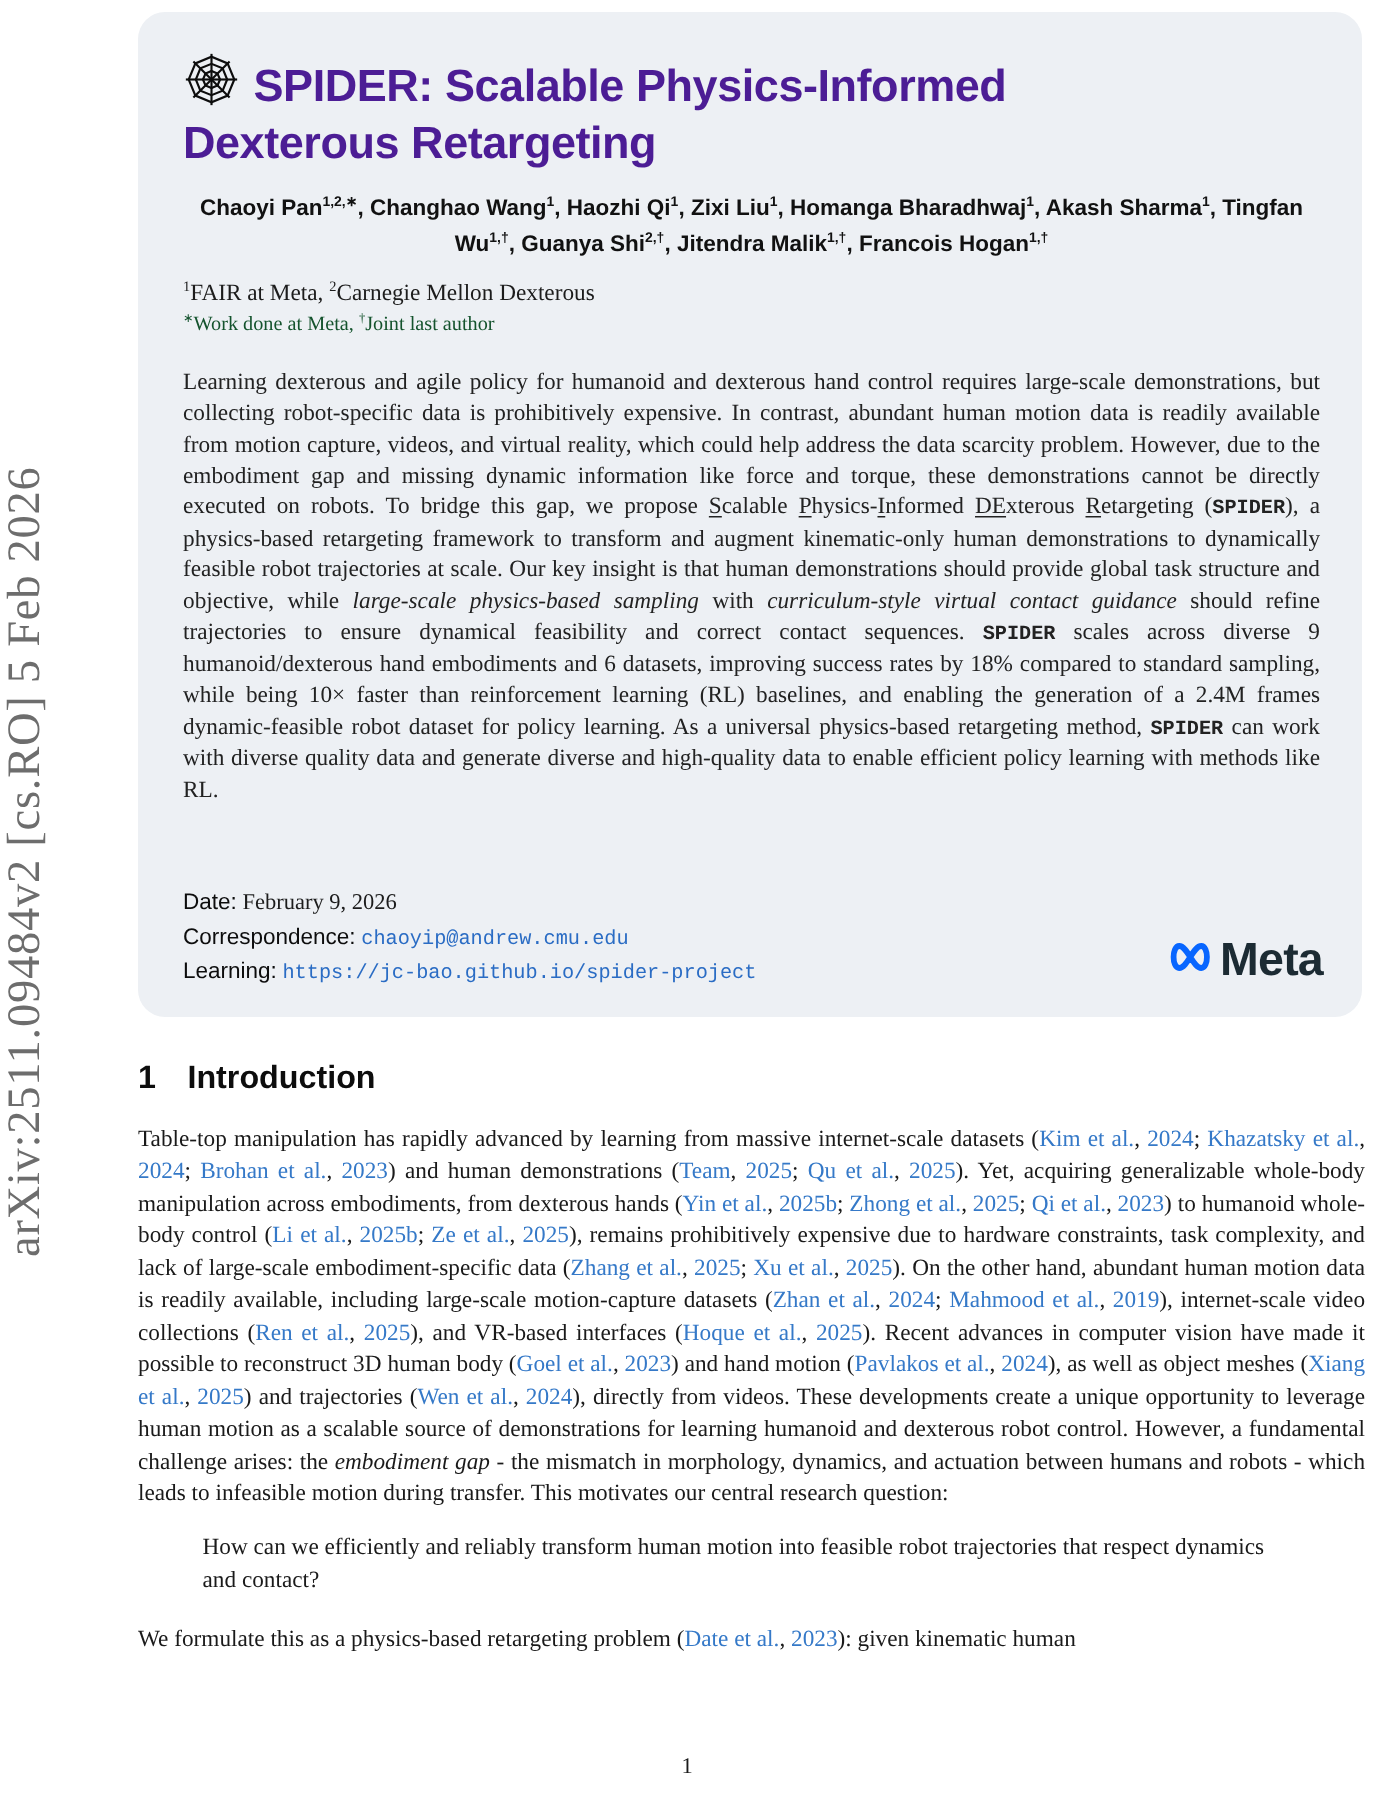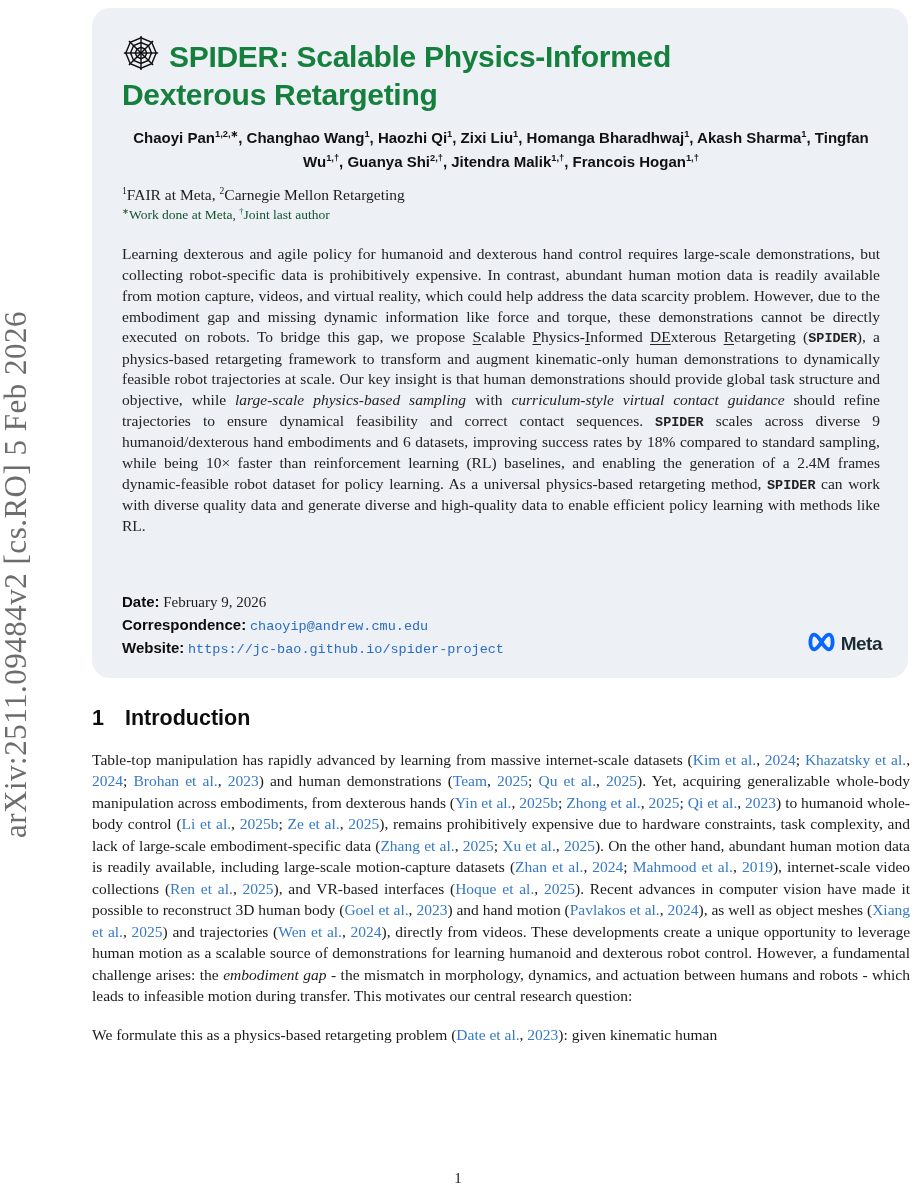--- a/index.html
+++ b/index.html
@@ -17,52 +17,52 @@
     white-space:nowrap;
   }
   
   .header-card{
     position:absolute;left:92px;top:8px;width:816px;height:670px;
     background:#edf0f4;border-radius:18px;box-sizing:border-box;
     padding:26px 28px 20px 30px;
   }
   .paper-title{
     font-family:"Liberation Sans", sans-serif;font-weight:700;
-    font-size:30px;line-height:1.1;color:#15803d;letter-spacing:-0.3px;
+    font-size:30px;line-height:1.1;color:#4c1d95;letter-spacing:-0.3px;
     max-width:700px;
   }
   .web-icon{display:inline-block;vertical-align:-5px;margin-right:9px;}
   .authors{
     margin-top:15px;max-width:762px;
     font-family:"Liberation Sans", sans-serif;font-weight:700;
     font-size:15px;line-height:1.6;color:#111;text-align:center;
   }
   .affiliations{margin-top:12px;font-size:15.5px;color:#1c1c1c;}
   .author-footnote{margin-top:3px;font-size:13.5px;color:#14532d;}
   .abstract{
     margin-top:21px;max-width:760px;
     font-size:15.5px;line-height:1.345;text-align:justify;color:#222222;
   }
   
   .contact-block{
     position:absolute;left:30px;bottom:18px;
     font-size:15px;line-height:1.5;color:#1c1c1c;
   }
-  .contact-label{font-family:"Liberation Sans", sans-serif;font-weight:700;color:#0d0d0d;}
+  .contact-label{font-family:"Liberation Sans", sans-serif;font-weight:400;color:#0d0d0d;}
   .mono-link{
     font-family:"Liberation Mono", monospace;font-size:13.5px;
     color:#2a6cc4;text-decoration:none;cursor:pointer;
   }
   .meta-logo{
     position:absolute;right:26px;bottom:20px;
     display:flex;align-items:center;gap:3px;
   }
   .meta-wordmark{
     font-family:"Liberation Sans", sans-serif;font-weight:700;
-    font-size:19px;color:#1c2b33;letter-spacing:-0.5px;
+    font-size:31px;color:#1c2b33;letter-spacing:-0.5px;
   }
   
   .main{position:absolute;left:92px;top:706px;width:818px;}
   .section-heading{
     display:flex;gap:21px;align-items:baseline;
     font-family:"Liberation Sans", sans-serif;font-weight:700;
     font-size:21.5px;color:#0d0d0d;
   }
   .body-par{
     margin:18px 0 0 0;font-size:15.5px;line-height:1.385;
@@ -103,36 +103,36 @@
           <line x1="20" y1="20" x2="32.7" y2="7.3"></line>
           <polygon points="26,20 24.2,24.2 20,26 15.8,24.2 14,20 15.8,15.8 20,14 24.2,15.8"></polygon>
           <polygon points="31,20 27.8,27.8 20,31 12.2,27.8 9,20 12.2,12.2 20,9 27.8,12.2"></polygon>
           <polygon points="36,20 31.3,31.3 20,36 8.7,31.3 4,20 8.7,8.7 20,4 31.3,8.7"></polygon>
         </g>
       </svg>
     </span><span>SPIDER: Scalable Physics-Informed Dexterous Retargeting</span>
   </div>
 
   <div class="authors"><span>Chaoyi Pan</span><span class="s-sup">1,2,∗</span><span>, </span><span>Changhao Wang</span><span class="s-sup">1</span><span>, </span><span>Haozhi Qi</span><span class="s-sup">1</span><span>, </span><span>Zixi Liu</span><span class="s-sup">1</span><span>, </span><span>Homanga Bharadhwaj</span><span class="s-sup">1</span><span>, </span><span>Akash Sharma</span><span class="s-sup">1</span><span>, </span><span>Tingfan Wu</span><span class="s-sup">1,†</span><span>, </span><span>Guanya Shi</span><span class="s-sup">2,†</span><span>, </span><span>Jitendra Malik</span><span class="s-sup">1,†</span><span>, </span><span>Francois Hogan</span><span class="s-sup">1,†</span></div>
-  <div class="affiliations"><span class="s-sup">1</span><span>FAIR at Meta, </span><span class="s-sup">2</span><span>Carnegie Mellon Retargeting</span></div>
+  <div class="affiliations"><span class="s-sup">1</span><span>FAIR at Meta, </span><span class="s-sup">2</span><span>Carnegie Mellon Dexterous</span></div>
   <div class="author-footnote"><span class="s-sup">∗</span><span>Work done at Meta, </span><span class="s-sup">†</span><span>Joint last author</span></div>
 
   <div class="abstract"><span>Learning dexterous and agile policy for humanoid and dexterous hand control requires large-scale demonstrations, but collecting robot-specific data is prohibitively expensive. In contrast, abundant human motion data is readily available from motion capture, videos, and virtual reality, which could help address the data scarcity problem. However, due to the embodiment gap and missing dynamic information like force and torque, these demonstrations cannot be directly executed on robots. To bridge this gap, we propose </span><span class="s-u">S</span><span>calable </span><span class="s-u">P</span><span>hysics-</span><span class="s-u">I</span><span>nformed </span><span class="s-u">DE</span><span>xterous </span><span class="s-u">R</span><span>etargeting (</span><span class="s-m">SPIDER</span><span>), a physics-based retargeting framework to transform and augment kinematic-only human demonstrations to dynamically feasible robot trajectories at scale. Our key insight is that human demonstrations should provide global task structure and objective, while </span><span class="s-i">large-scale physics-based sampling</span><span> with </span><span class="s-i">curriculum-style virtual contact guidance</span><span> should refine trajectories to ensure dynamical feasibility and correct contact sequences. </span><span class="s-m">SPIDER</span><span> scales across diverse 9 humanoid/dexterous hand embodiments and 6 datasets, improving success rates by 18% compared to standard sampling, while being 10× faster than reinforcement learning (RL) baselines, and enabling the generation of a 2.4M frames dynamic-feasible robot dataset for policy learning. As a universal physics-based retargeting method, </span><span class="s-m">SPIDER</span><span> can work with diverse quality data and generate diverse and high-quality data to enable efficient policy learning with methods like RL.</span></div>
 
   <div class="contact-block">
     <div>
       <span class="contact-label">Date:</span>
       <span>February 9, 2026</span>
     </div>
     <div>
       <span class="contact-label">Correspondence:</span>
       <span class="mono-link">chaoyip@andrew.cmu.edu</span>
     </div>
     <div>
-      <span class="contact-label">Website:</span>
+      <span class="contact-label">Learning:</span>
       <span class="mono-link">https://jc-bao.github.io/spider-project</span>
     </div>
   </div>
 
   <div class="meta-logo">
     <span>
       <svg width="33" height="24" viewBox="0 0 36 26">
         <path d="M10 21 C4.5 21 4.5 5 10 5 C16 5 20 21 26 21 C31.5 21 31.5 5 26 5 C20 5 16 21 10 21" fill="none" stroke="#0866ff" stroke-width="4.2" stroke-linecap="round"></path>
       </svg>
     </span>
@@ -141,17 +141,18 @@
 </div>
 
 <div class="main">
   <div class="section-heading">
     <span>1</span>
     <span>Introduction</span>
   </div>
 
   <p class="body-par"><span>Table-top manipulation has rapidly advanced by learning from massive internet-scale datasets (</span><span class="s-c">Kim et al.</span><span>, </span><span class="s-c">2024</span><span>; </span><span class="s-c">Khazatsky et al.</span><span>, </span><span class="s-c">2024</span><span>; </span><span class="s-c">Brohan et al.</span><span>, </span><span class="s-c">2023</span><span>) and human demonstrations (</span><span class="s-c">Team</span><span>, </span><span class="s-c">2025</span><span>; </span><span class="s-c">Qu et al.</span><span>, </span><span class="s-c">2025</span><span>). Yet, acquiring generalizable whole-body manipulation across embodiments, from dexterous hands (</span><span class="s-c">Yin et al.</span><span>, </span><span class="s-c">2025b</span><span>; </span><span class="s-c">Zhong et al.</span><span>, </span><span class="s-c">2025</span><span>; </span><span class="s-c">Qi et al.</span><span>, </span><span class="s-c">2023</span><span>) to humanoid whole-body control (</span><span class="s-c">Li et al.</span><span>, </span><span class="s-c">2025b</span><span>; </span><span class="s-c">Ze et al.</span><span>, </span><span class="s-c">2025</span><span>), remains prohibitively expensive due to hardware constraints, task complexity, and lack of large-scale embodiment-specific data (</span><span class="s-c">Zhang et al.</span><span>, </span><span class="s-c">2025</span><span>; </span><span class="s-c">Xu et al.</span><span>, </span><span class="s-c">2025</span><span>). On the other hand, abundant human motion data is readily available, including large-scale motion-capture datasets (</span><span class="s-c">Zhan et al.</span><span>, </span><span class="s-c">2024</span><span>; </span><span class="s-c">Mahmood et al.</span><span>, </span><span class="s-c">2019</span><span>), internet-scale video collections (</span><span class="s-c">Ren et al.</span><span>, </span><span class="s-c">2025</span><span>), and VR-based interfaces (</span><span class="s-c">Hoque et al.</span><span>, </span><span class="s-c">2025</span><span>). Recent advances in computer vision have made it possible to reconstruct 3D human body (</span><span class="s-c">Goel et al.</span><span>, </span><span class="s-c">2023</span><span>) and hand motion (</span><span class="s-c">Pavlakos et al.</span><span>, </span><span class="s-c">2024</span><span>), as well as object meshes (</span><span class="s-c">Xiang et al.</span><span>, </span><span class="s-c">2025</span><span>) and trajectories (</span><span class="s-c">Wen et al.</span><span>, </span><span class="s-c">2024</span><span>), directly from videos. These developments create a unique opportunity to leverage human motion as a scalable source of demonstrations for learning humanoid and dexterous robot control. However, a fundamental challenge arises: the </span><span class="s-i">embodiment gap</span><span> - the mismatch in morphology, dynamics, and actuation between humans and robots - which leads to infeasible motion during transfer. This motivates our central research question:</span></p>
 
+  <p class="quote-par">How can we efficiently and reliably transform human motion into feasible robot trajectories that respect dynamics and contact?</p>
 
   <p class="body-par"><span>We formulate this as a physics-based retargeting problem (</span><span class="s-c">Date et al.</span><span>, </span><span class="s-c">2023</span><span>):  given kinematic human</span></p>
 </div>
 
 <div class="page-number">1</div>
 
 </body></html>

